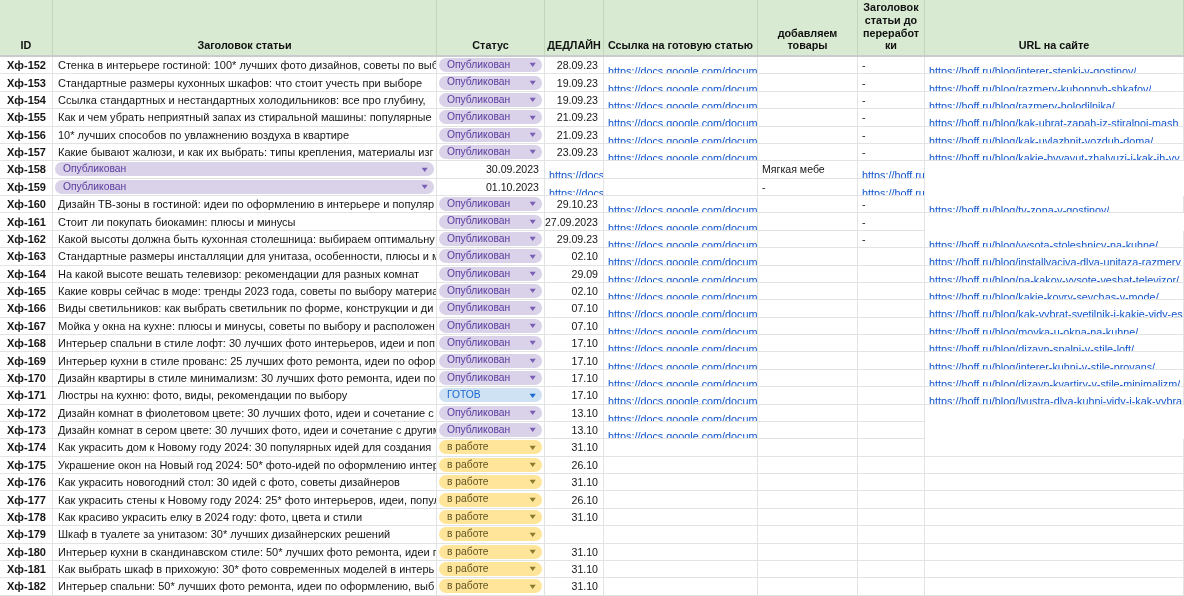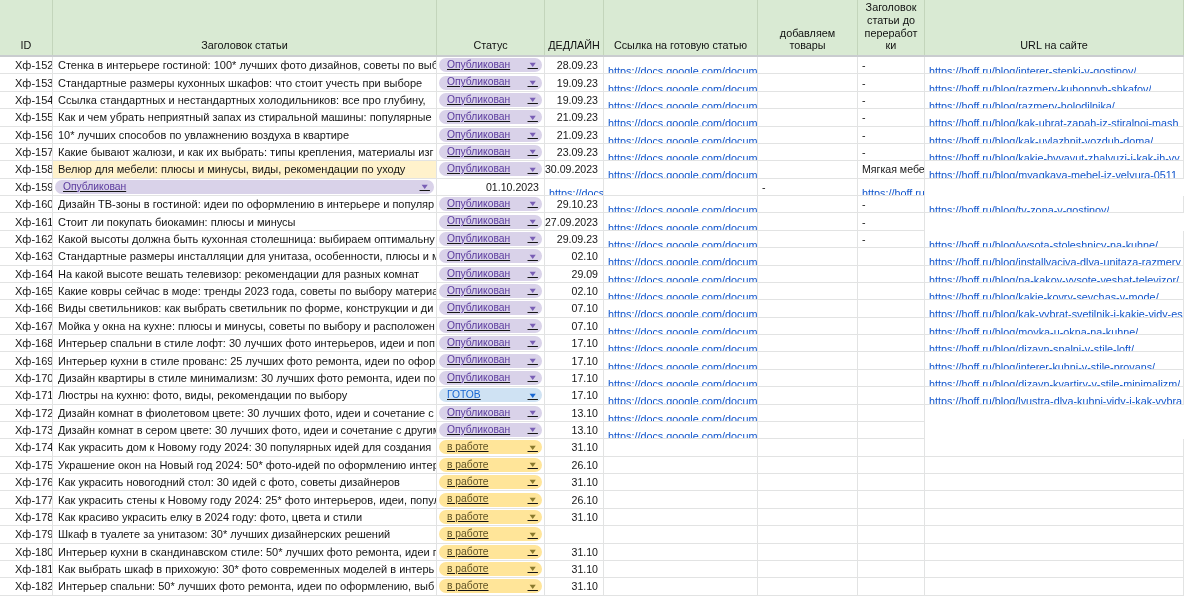--- a/index.html
+++ b/index.html
@@ -9,28 +9,28 @@
     --frozen-line:#c9cccf;
     --link-color:#1155cc;
   }
   *{box-sizing:border-box;margin:0;padding:0;}
   html,body{width:1184px;height:596px;overflow:hidden;background:#fff;
     font-family:"Liberation Sans",sans-serif;}
   .sheet{width:1184px;height:596px;display:flex;flex-direction:column;}
   .grid-row{display:grid;grid-template-columns:53px 384px 108px 59px 154px 100px 67px 259px;}
   .header-row{height:57px;background:var(--header-bg);border-bottom:2px solid var(--frozen-line);}
   .header-cell{display:flex;align-items:flex-end;justify-content:center;text-align:center;
-    font-size:10.8px;font-weight:normal;color:#111;line-height:1.18;padding:2px 2px 3px 2px;
+    font-size:10.8px;font-weight:bold;color:#111;line-height:1.18;padding:2px 2px 3px 2px;
     border-right:1px solid var(--header-line);white-space:pre-line;overflow:hidden;}
   .row{height:17.39px;background:#fff;}
   .cell{border-right:1px solid var(--grid-line);border-bottom:1px solid var(--grid-line);
     font-size:11px;color:#151515;white-space:nowrap;overflow:hidden;display:flex;align-items:center;}
-  .c-id{padding-left:15px;}
+  .c-id{padding-left:7px;font-weight:bold;}
   .c-title{padding-left:5px;text-align:right;}
-  .c-status{padding:0 2px;text-decoration:underline;}
+  .c-status{padding:0 2px;}
   .c-deadline{justify-content:flex-end;padding-right:5px;font-size:10.6px;}
   .c-doclink,.c-url{padding-left:4px;}
   .c-products{padding-left:4px;}
   .c-rework{padding-left:4px;font-size:10.6px;}
   .pill{width:100%;height:14px;border-radius:9px;display:flex;align-items:center;
     justify-content:space-between;padding:0 6px 0 8px;font-size:10.3px;line-height:1;}
   .pill-arrow{font-size:7.5px;transform:scaleX(1.4);margin-left:4px;}
   .link{color:var(--link-color);text-decoration:underline;font-size:10.8px;white-space:nowrap;
     overflow:hidden;text-overflow:clip;}
   a.link{cursor:pointer;margin-top:12px;}
@@ -165,21 +165,20 @@
           <a class="link" href="#">https://docs.google.com/docum</a>
         </div>
     <div class="cell c-products"></div>
     <div class="cell c-rework">-</div>
     <div class="cell c-url">
           <a class="link" href="#">https://hoff.ru/blog/kakie-byvayut-zhalyuzi-i-kak-ih-vy</a>
         </div>
   </div>
       <div class="grid-row row">
     <div class="cell c-id">Хф-158</div>
-    <div class="cell c-title" style="background: rgb(255, 242, 204);">Велюр для мебели: плюсы и минусы, виды, рекомендации по уходу</div>
     <div class="cell c-status">
       <span class="pill" style="background: rgb(217, 210, 233); color: rgb(91, 59, 158);">
         <span class="pill-label">Опубликован</span>
         <span class="pill-arrow" style="color: rgb(122, 95, 181);">▼</span>
       </span>
     </div>
     <div class="cell c-deadline">30.09.2023</div>
     <div class="cell c-doclink">
           <a class="link" href="#">https://docs.google.com/docum</a>
         </div>

